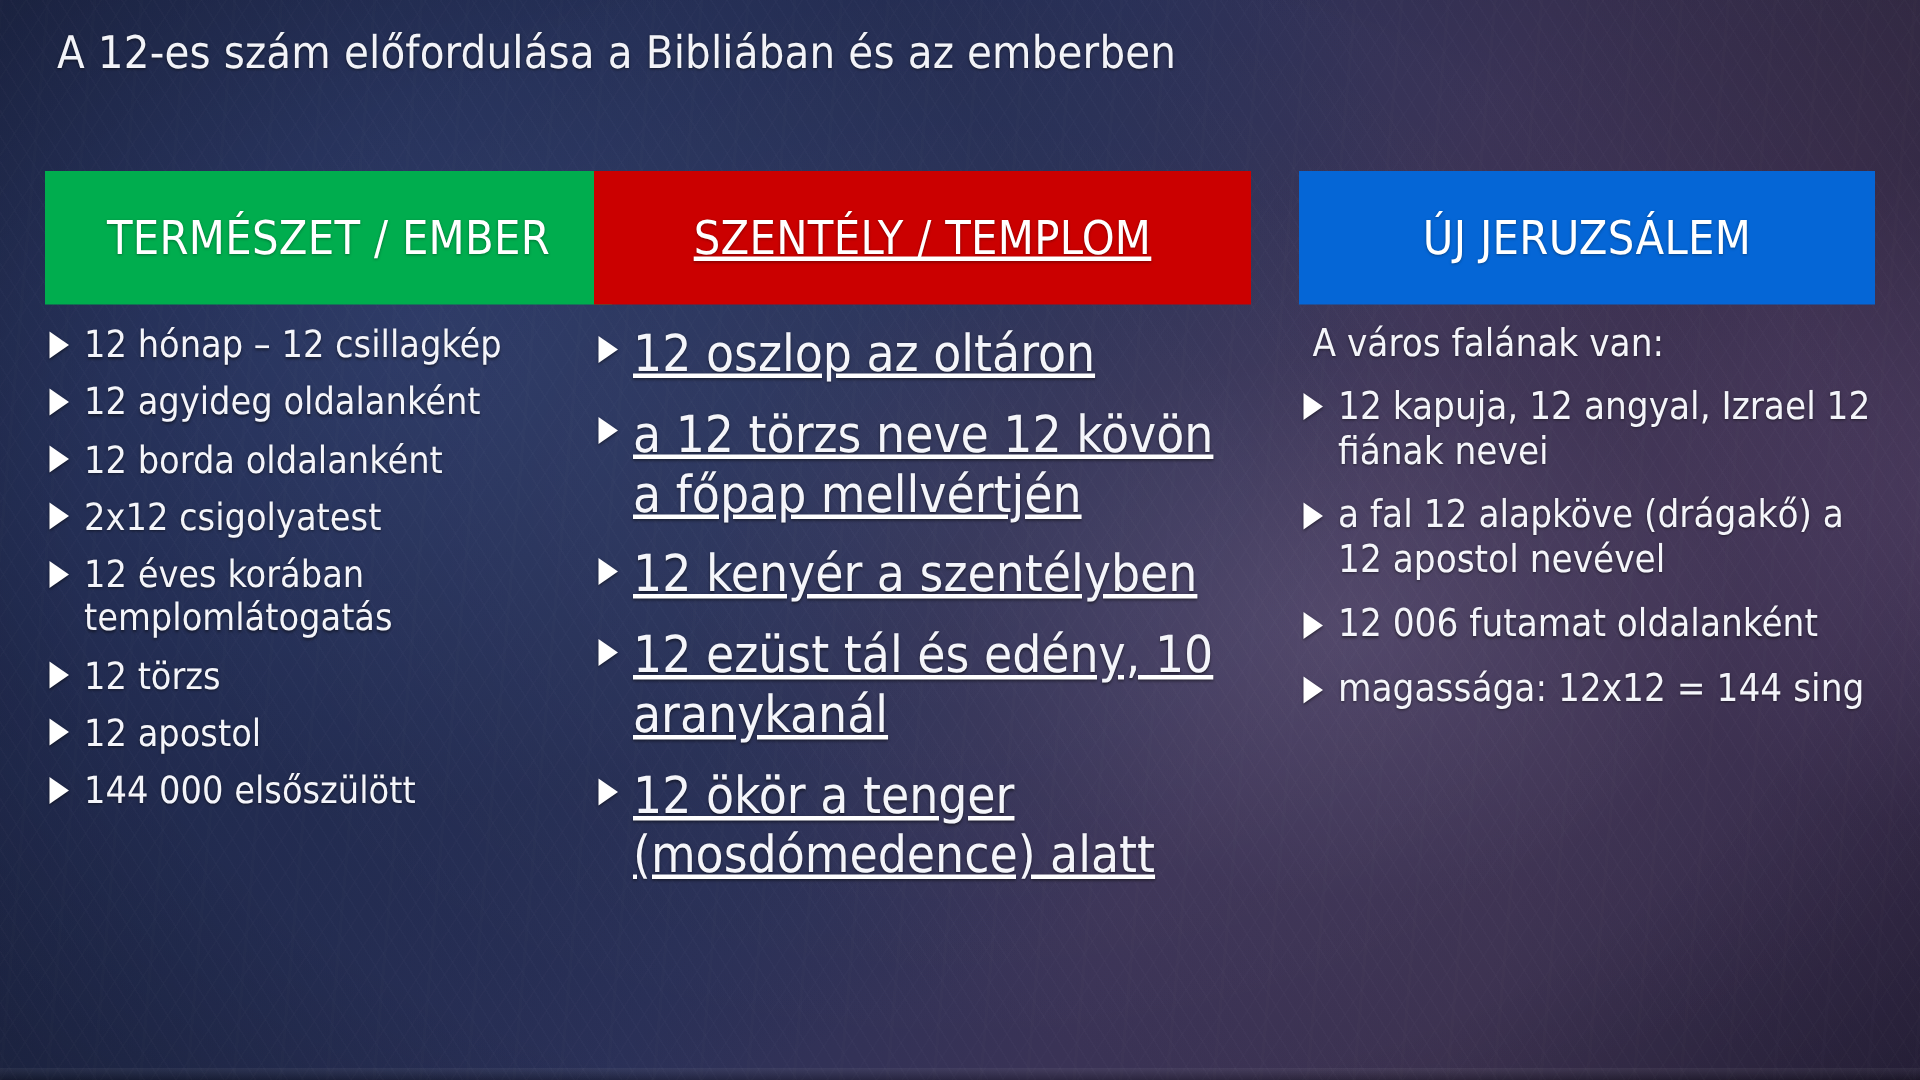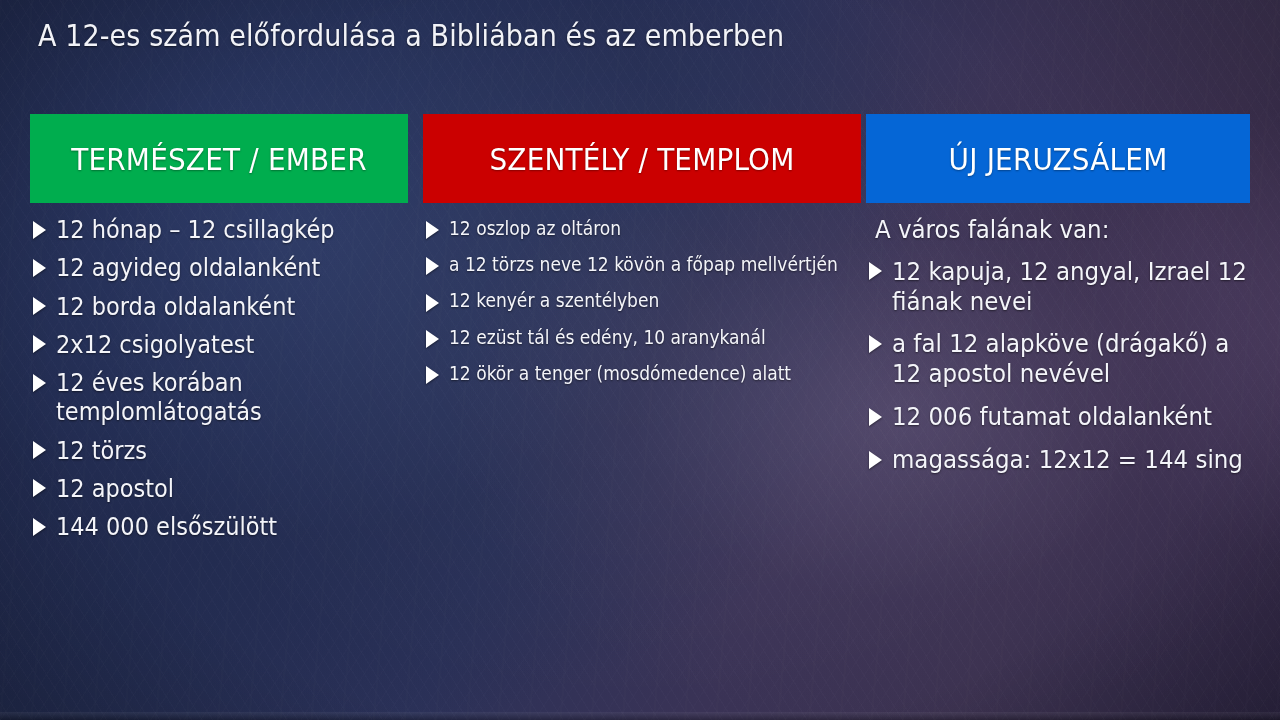--- a/index.html
+++ b/index.html
@@ -75,21 +75,21 @@
     left: 0;
     top: 114px;
     width: 1280px;
     z-index: 3;
   }
   .col {
     position: absolute;
     top: 0;
   }
   .col-1 { left: 30px;  width: 378px; }
-  .col-2 { left: 423px; width: 438px; }
+  .col-2 { left: 396px; width: 438px; text-decoration: underline; }
   .col-3 { left: 866px; width: 384px; }
 
   .col-header {
     height: 89px;
     display: flex;
     align-items: center;
     justify-content: center;
     font-size: 31px;
     letter-spacing: 0.2px;
     color: #ffffff;
@@ -131,21 +131,21 @@
     filter: drop-shadow(0 1px 1px rgba(0,0,0,0.5));
   }
   .bullet.no-marker {
     padding-left: 9px;
   }
   .bullet .txt { display: block; }
 
   
   .col-1 .bullet { margin-bottom: 9px; font-size: 25px; }
   .col-2 .col-body { margin-top: 14px; }
-  .col-2 .bullet { margin-bottom: 14px; font-size: 19px; }
+  .col-2 .bullet { margin-bottom: 14px; font-size: 34px; }
   .col-3 .col-body { margin-top: 12px; }
   .col-3 .bullet { margin-bottom: 13px; font-size: 25.5px; }
   .col-3 .bullet.no-marker { margin-bottom: 12px; }
 </style>
 </head>
 <body>
 
 <div class="slide">
 
   <div class="title">A 12-es szám előfordulása a Bibliában és az emberben</div>

